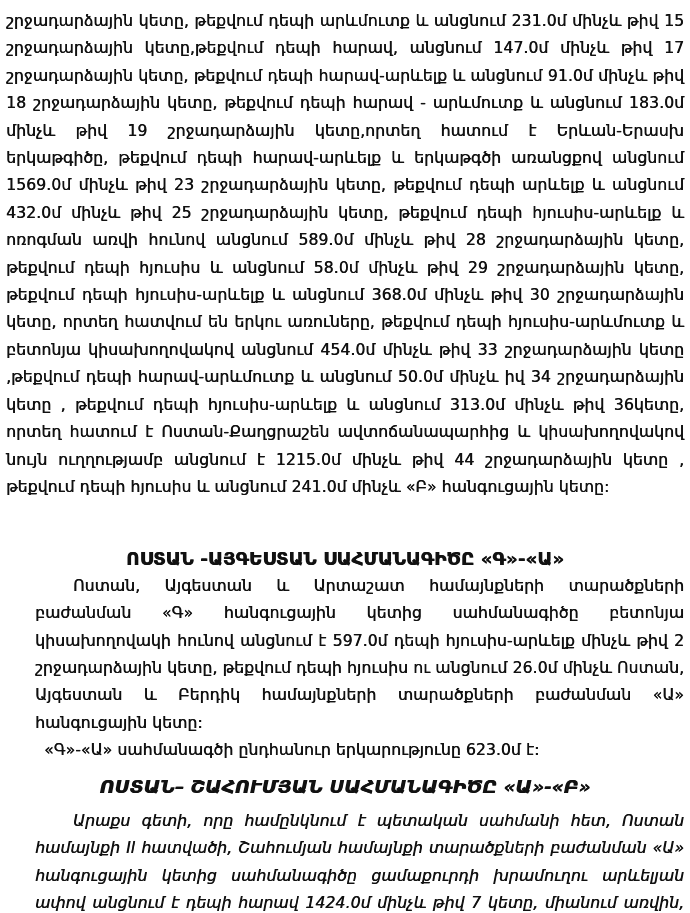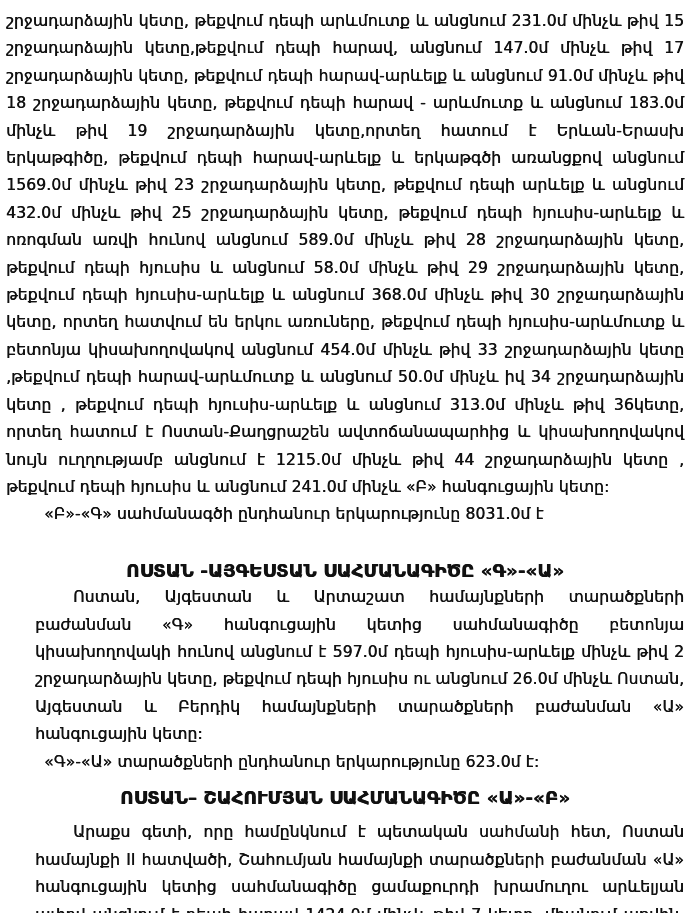--- a/index.html
+++ b/index.html
@@ -32,36 +32,35 @@
     margin: 0;
     text-indent: 38px;
     text-align: left;
   }
   .heading {
     margin: 0;
     font-weight: bold;
     text-align: center;
     text-shadow: 0.6px 0 0 currentColor;
   }
-  .gap-lg { margin-top: 28px; }
-  .gap-md { margin-top: 8px; }
+  .gap-lg { margin-top: 44px; }
+  .gap-md { margin-top: 8px; font-style: italic; }
 </style>
 </head>
 <body>
 
 <div class="page">
 
   <p class="para">շրջադարձային կետը, թեքվում դեպի արևմուտք և անցնում 231.0մ մինչև թիվ 15 շրջադարձային կետը,թեքվում դեպի հարավ, անցնում 147.0մ մինչև թիվ 17 շրջադարձային կետը, թեքվում դեպի հարավ-արևելք և անցնում 91.0մ մինչև թիվ 18 շրջադարձային կետը, թեքվում դեպի հարավ - արևմուտք և անցնում 183.0մ մինչև թիվ 19 շրջադարձային կետը,որտեղ հատում է Երևան-Երասխ երկաթգիծը, թեքվում դեպի հարավ-արևելք և երկաթգծի առանցքով անցնում 1569.0մ մինչև թիվ 23 շրջադարձային կետը, թեքվում դեպի արևելք և անցնում 432.0մ մինչև թիվ 25 շրջադարձային կետը, թեքվում դեպի հյուսիս-արևելք և ոռոգման առվի հունով անցնում 589.0մ մինչև թիվ 28 շրջադարձային կետը, թեքվում դեպի հյուսիս և անցնում 58.0մ մինչև թիվ 29 շրջադարձային կետը, թեքվում դեպի հյուսիս-արևելք և անցնում 368.0մ մինչև թիվ 30 շրջադարձային կետը, որտեղ հատվում են երկու առուները, թեքվում դեպի հյուսիս-արևմուտք և բետոնյա կիսախողովակով անցնում 454.0մ մինչև թիվ 33 շրջադարձային կետը ,թեքվում դեպի հարավ-արևմուտք և անցնում 50.0մ մինչև իվ 34 շրջադարձային կետը , թեքվում դեպի հյուսիս-արևելք և անցնում 313.0մ մինչև թիվ 36կետը, որտեղ հատում է Ոստան-Քաղցրաշեն ավտոճանապարհից և կիսախողովակով նույն ուղղությամբ անցնում է 1215.0մ մինչև թիվ 44 շրջադարձային կետը , թեքվում դեպի հյուսիս և անցնում 241.0մ մինչև «Բ» հանգուցային կետը:</p>
 
-  <p class="single-line">«Բ»-«Գ» սահմանագծի ընդհանուր երկարությունը 8031.0մ է</p>
 
   <h3 class="heading gap-lg">ՈՍՏԱՆ -ԱՅԳԵՍՏԱՆ ՍԱՀՄԱՆԱԳԻԾԸ «Գ»-«Ա»</h3>
 
   <p class="para indent">Ոստան, Այգեստան և Արտաշատ համայնքների տարածքների բաժանման «Գ» հանգուցային կետից սահմանագիծը բետոնյա կիսախողովակի հունով անցնում է 597.0մ դեպի հյուսիս-արևելք մինչև թիվ 2 շրջադարձային կետը, թեքվում դեպի հյուսիս ու անցնում 26.0մ մինչև Ոստան, Այգեստան և Բերդիկ համայնքների տարածքների բաժանման «Ա» հանգուցային կետը:</p>
 
-  <p class="single-line">«Գ»-«Ա» տարածքների ընդհանուր երկարությունը 623.0մ է:</p>
+  <p class="single-line">«Գ»-«Ա» սահմանագծի ընդհանուր երկարությունը 623.0մ է:</p>
 
 
   <h3 class="heading gap-md">ՈՍՏԱՆ– ՇԱՀՈՒՄՅԱՆ ՍԱՀՄԱՆԱԳԻԾԸ «Ա»-«Բ»</h3>
 
   <p class="para indent gap-md">Արաքս գետի, որը համընկնում է պետական սահմանի հետ, Ոստան համայնքի II հատվածի, Շահումյան համայնքի տարածքների բաժանման «Ա» հանգուցային կետից սահմանագիծը ցամաքուրդի խրամուղու արևելյան ափով անցնում է դեպի հարավ 1424.0մ մինչև թիվ 7 կետը, միանում առվին, թեքվում հարավ-արևմուտք՝ 1062.0մ մինչև Ոստան համայնքի II հատվածի, Շահումյան և Արտաշատ համայնքների տարածքների բաժանման «Բ» հանգուցային կետը:</p>
 
 </div>
 
 </body></html>

